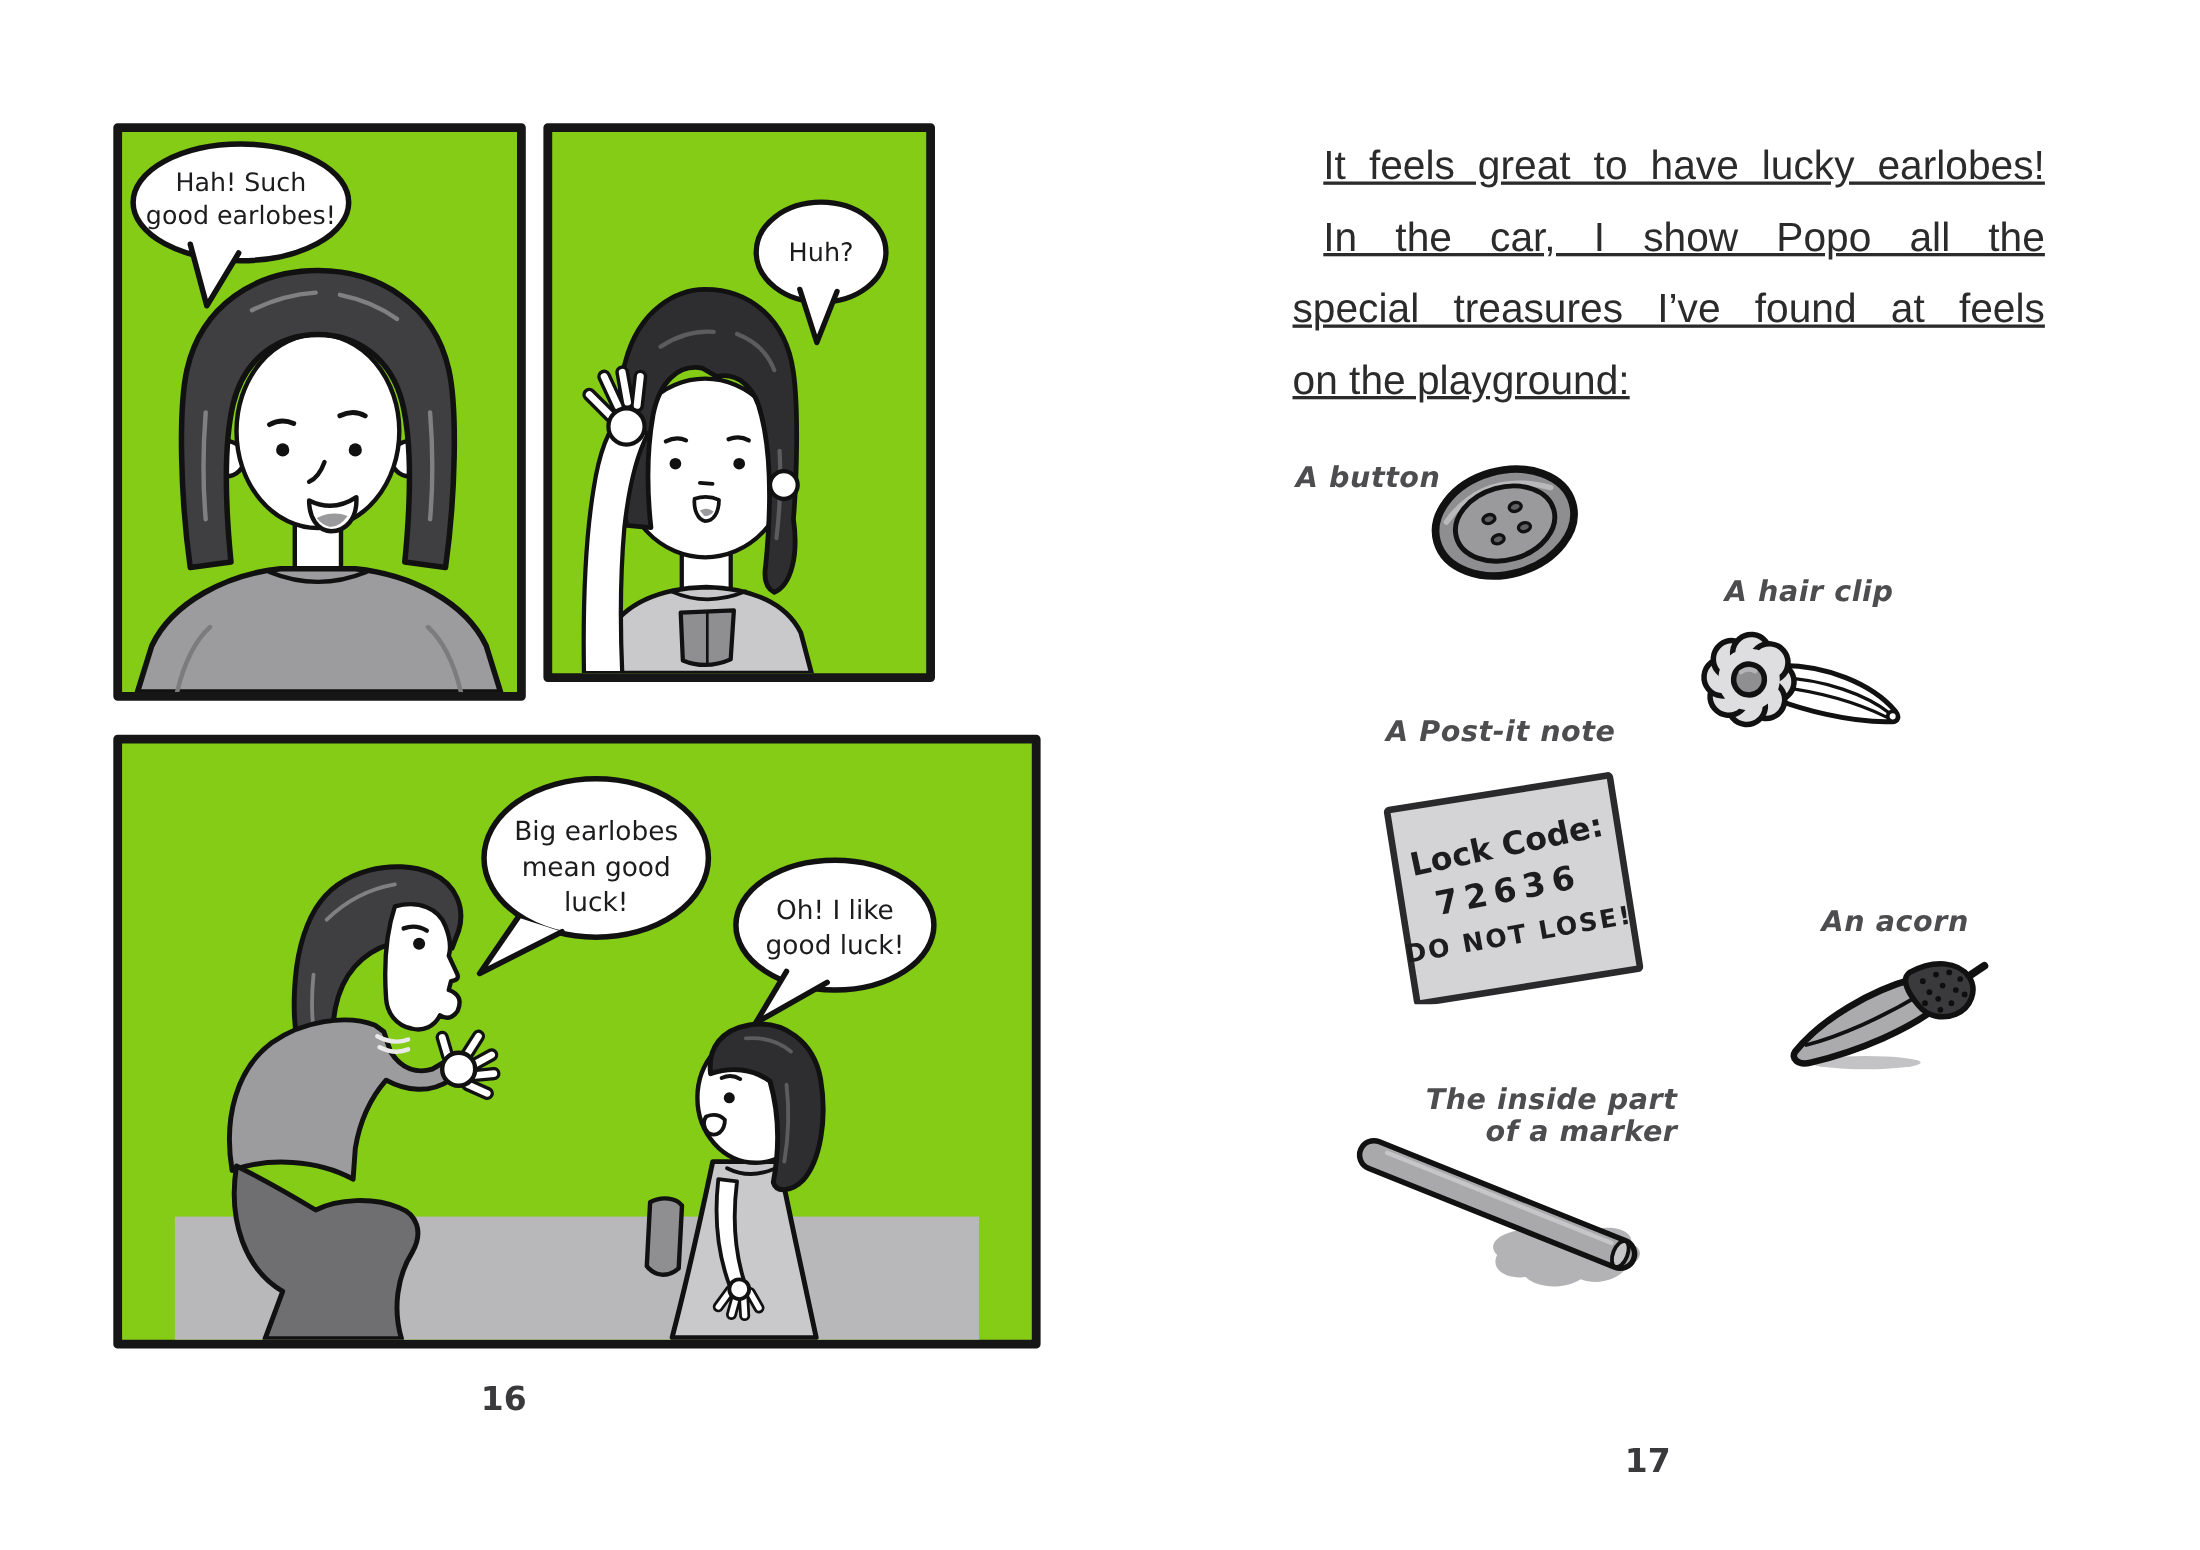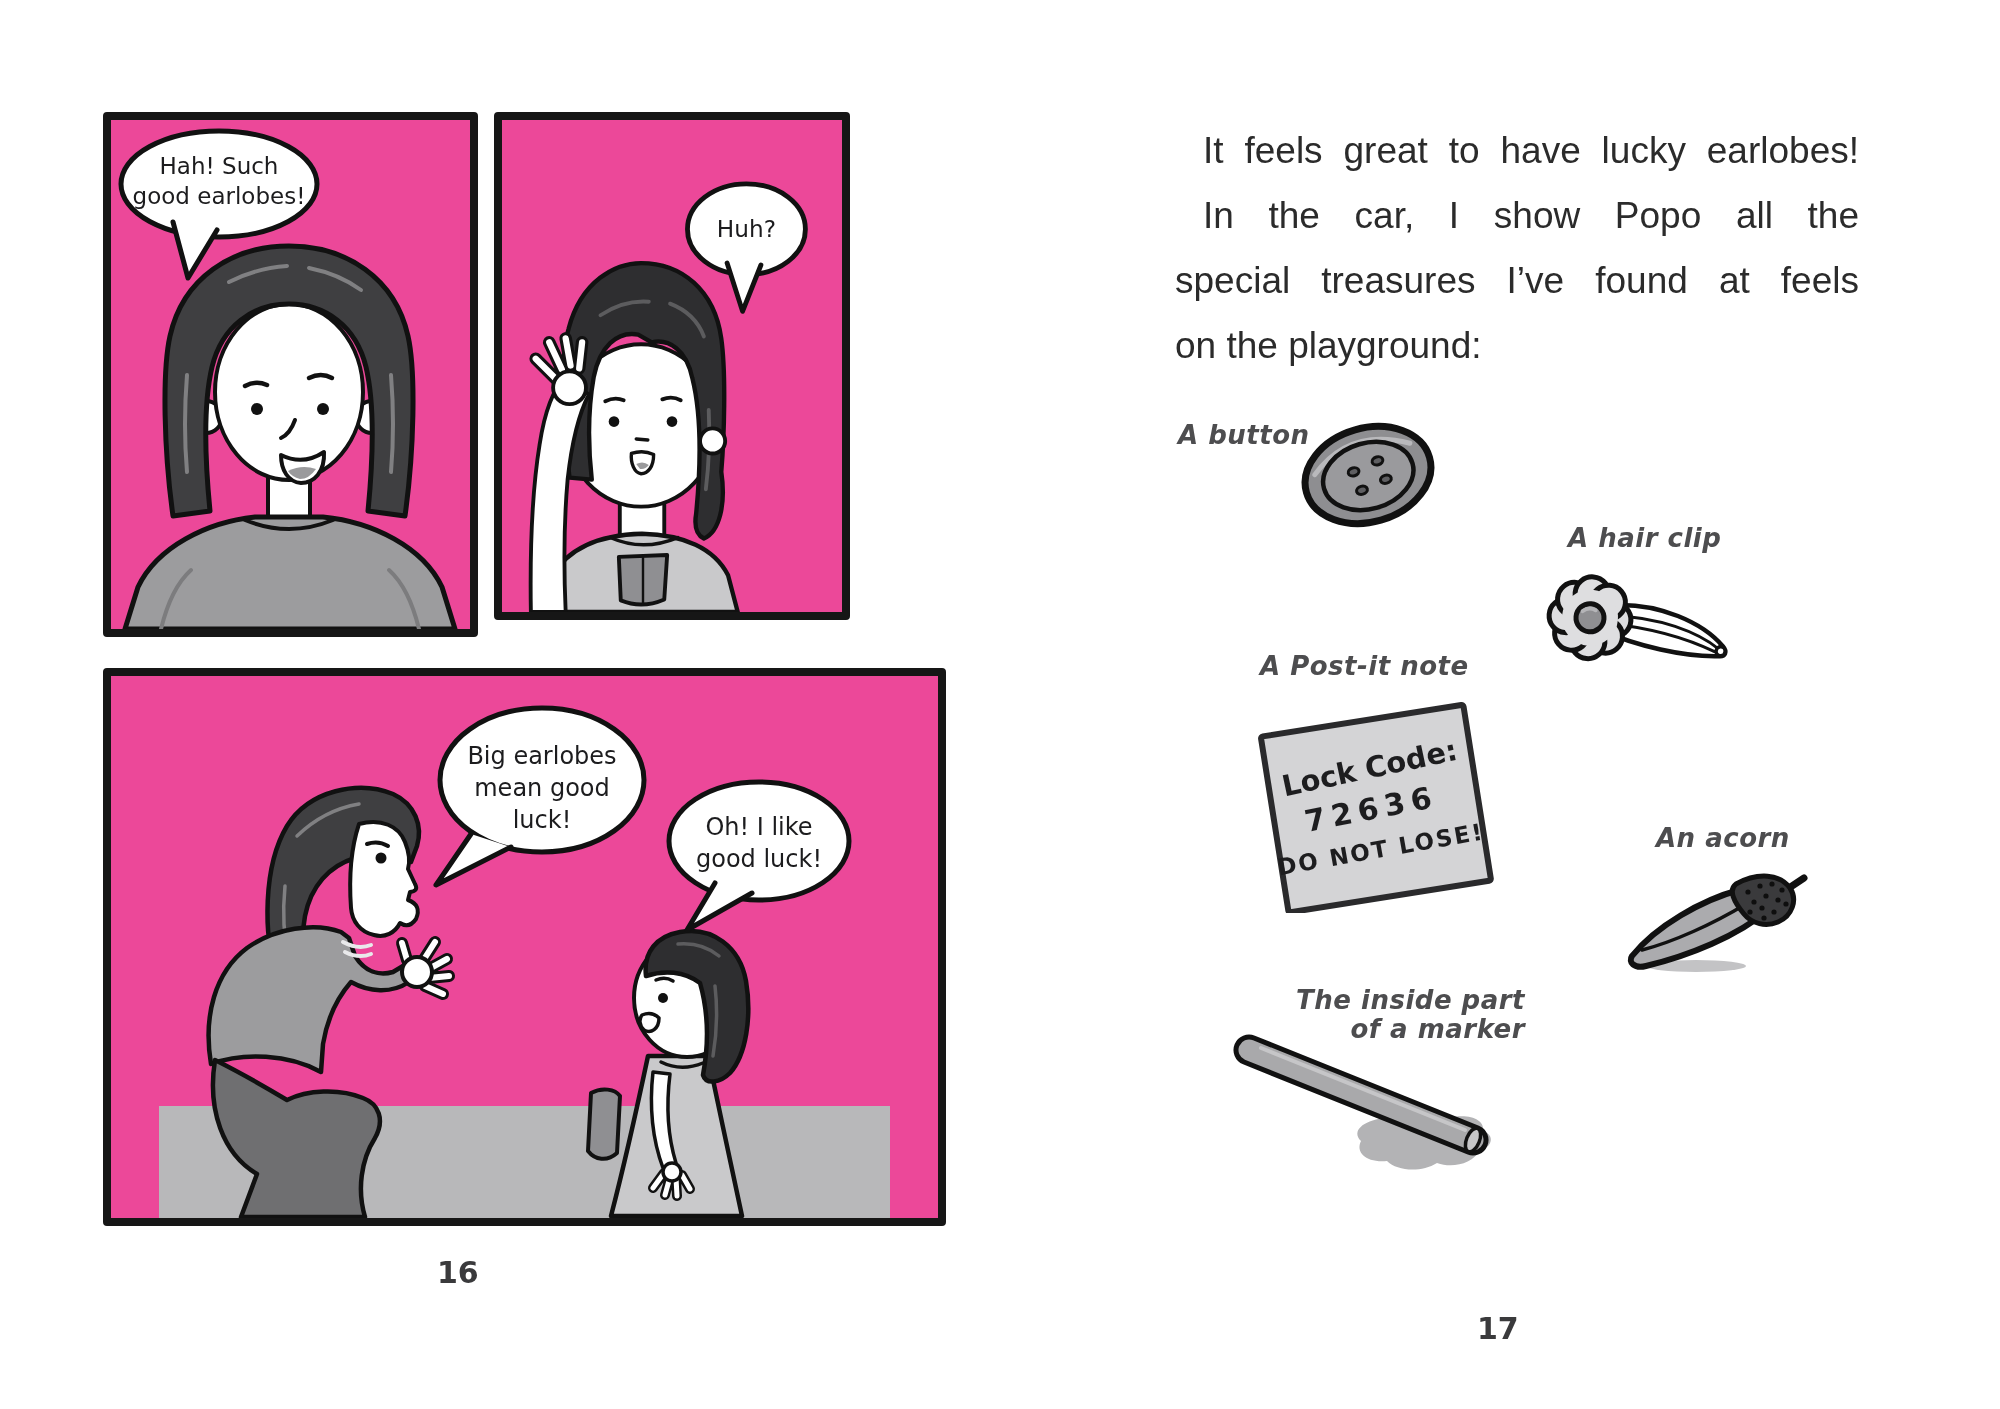--- a/index.html
+++ b/index.html
@@ -5,38 +5,38 @@
   html,body { margin:0; padding:0; }
   body {
     width:2000px; height:1409px;
     background:#ffffff;
     position:relative;
     overflow:hidden;
     font-family:"Liberation Sans", sans-serif;
   }
   .panel {
     position:absolute;
-    background:#ec4899;
+    background:#84cc16;
     border:8px solid #161616;
     border-radius:4px;
     box-sizing:border-box;
   }
   .panel svg { display:block; width:100%; height:100%; }
   svg * { stroke-linecap:round; stroke-linejoin:round; }
   svg text { font-family:"DejaVu Sans", sans-serif; fill:#1c1c1e; }
   .bubble-text { font-size:24px; text-anchor:middle; }
   .bubble-text-sm { font-size:23px; text-anchor:middle; }
   .page-number {
     position:absolute; width:80px; text-align:left;
     font-family:"DejaVu Sans", sans-serif;
     font-weight:700; font-size:30px; color:#3a3a3c;
   }
   .paragraph {
     position:absolute; left:1175px; top:118px; width:684px;
-    font-size:37px; line-height:65px; color:#2b2b2b;
+    font-size:37px; line-height:65px; color:#2b2b2b;text-decoration:underline;
   }
   .pline { text-align:justify; text-align-last:justify; white-space:nowrap; }
   .pline.indent { padding-left:28px; }
   .pline.last { text-align-last:left; }
   .item-label {
     position:absolute;
     font-family:"DejaVu Sans", sans-serif;
     font-weight:700; font-size:26px; color:#4d4d4f;
     letter-spacing:0.5px; line-height:29px; white-space:nowrap;font-style:italic;
   }

